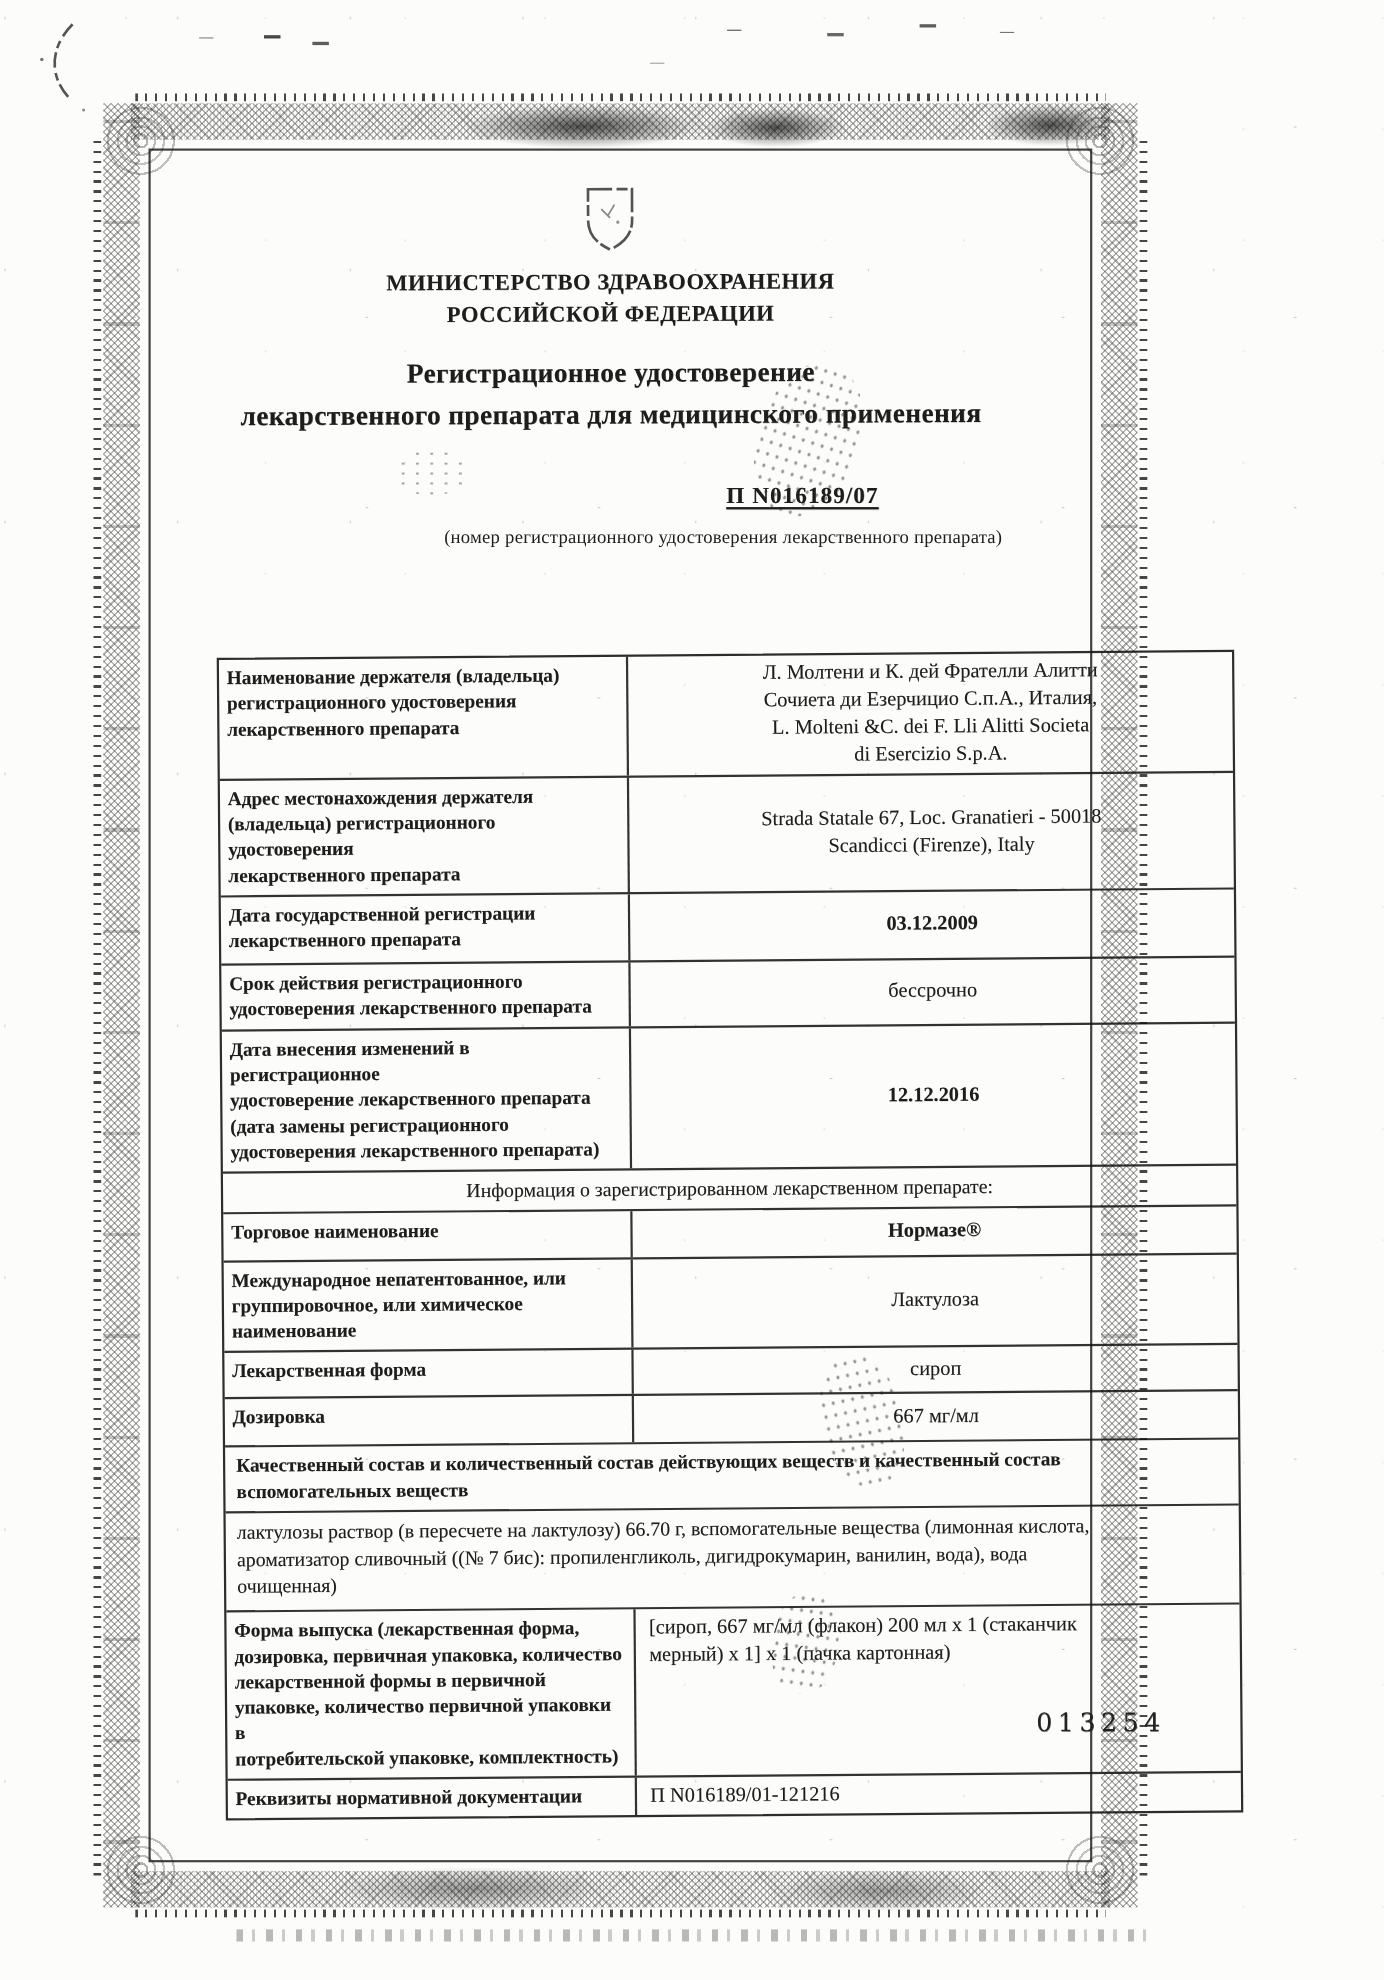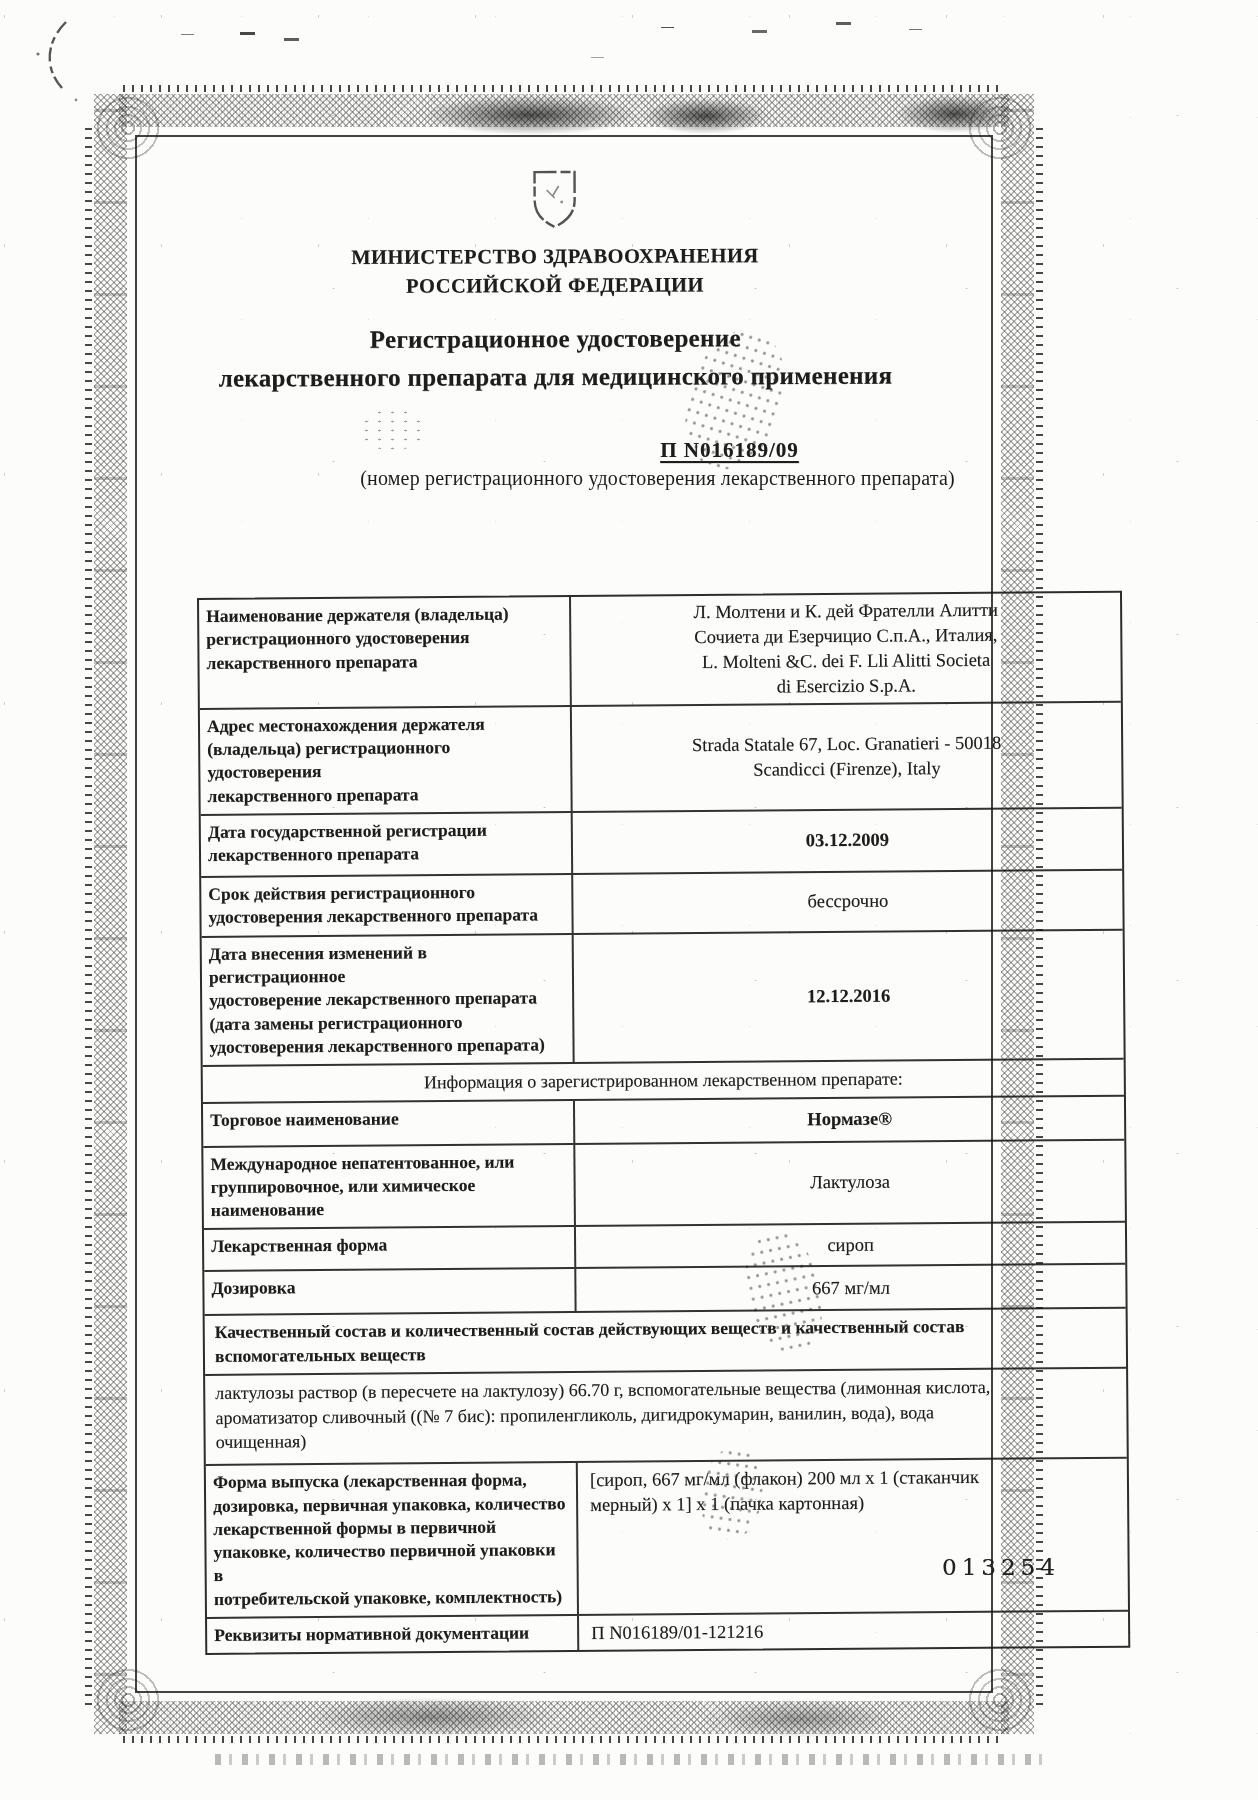--- a/index.html
+++ b/index.html
@@ -77,21 +77,21 @@
   .header{position:absolute;left:130px;top:168px;width:850px;text-align:center;transform:rotate(-.25deg);}
   .shield-wrap{display:inline-block;}
   .ministry{margin-top:8px;font-size:20.5px;font-weight:700;letter-spacing:.5px;line-height:1.42;
     white-space:pre-line;text-shadow:.3px .3px .4px rgba(20,20,20,.4);}
   .doc-title{margin-top:20px;font-size:25px;font-weight:700;line-height:1.5;white-space:pre-line;
     letter-spacing:.3px;text-shadow:.35px .35px .45px rgba(20,20,20,.45);}
   .regnum-block{position:absolute;left:197px;top:438px;width:921px;text-align:center;}
   .regnum{display:inline-block;font-size:21px;font-weight:700;letter-spacing:1px;
     text-decoration:underline;text-underline-offset:4px;text-decoration-thickness:2px;
     transform:translateX(72px);text-shadow:.3px .3px .4px rgba(20,20,20,.45);}
-  .regnum-caption{margin-top:4px;font-size:20px;letter-spacing:.2px;}
+  .regnum-caption{margin-top:16px;font-size:17px;letter-spacing:.2px;}
   
   .doc-table{
     position:absolute;left:197px;top:598px;width:921px;
     border:2.5px solid rgba(22,22,22,.9);
     transform:rotate(-.45deg);transform-origin:left top;
     text-shadow:.25px .25px .35px rgba(20,20,20,.35);
   }
   .trow{display:flex;border-top:2.2px solid rgba(22,22,22,.88);}
   .trow:first-child{border-top:none;}
   .cell-l{width:372px;box-sizing:border-box;border-right:2.2px solid rgba(22,22,22,.88);
@@ -158,21 +158,21 @@
       <circle cx="33" cy="34" r="1.5" fill="rgba(40,40,40,.5)"></circle>
     </svg>
   </span>
   <div class="ministry">МИНИСТЕРСТВО ЗДРАВООХРАНЕНИЯ
 РОССИЙСКОЙ ФЕДЕРАЦИИ</div>
   <div class="doc-title">Регистрационное удостоверение
 лекарственного препарата для медицинского применения</div>
 </div>
 
 <div class="regnum-block">
-  <div class="regnum">П N016189/09</div>
+  <div class="regnum">П N016189/07</div>
   <div class="regnum-caption">(номер регистрационного удостоверения лекарственного препарата)</div>
 </div>
 
 <div class="doc-table">
   <div class="trow r0">
     <div class="cell-l">Наименование держателя (владельца)
 регистрационного удостоверения
 лекарственного препарата</div>
     <div class="cell-r">Л. Молтени и К. дей Фрателли Алитти
 Сочиета ди Езерчицио С.п.А., Италия,

